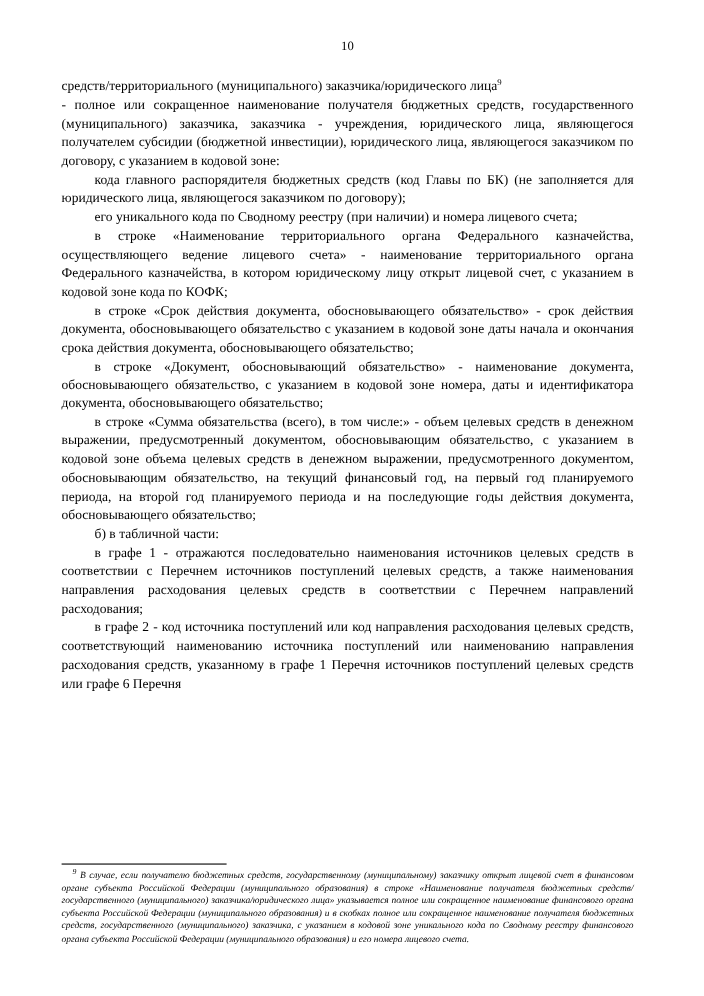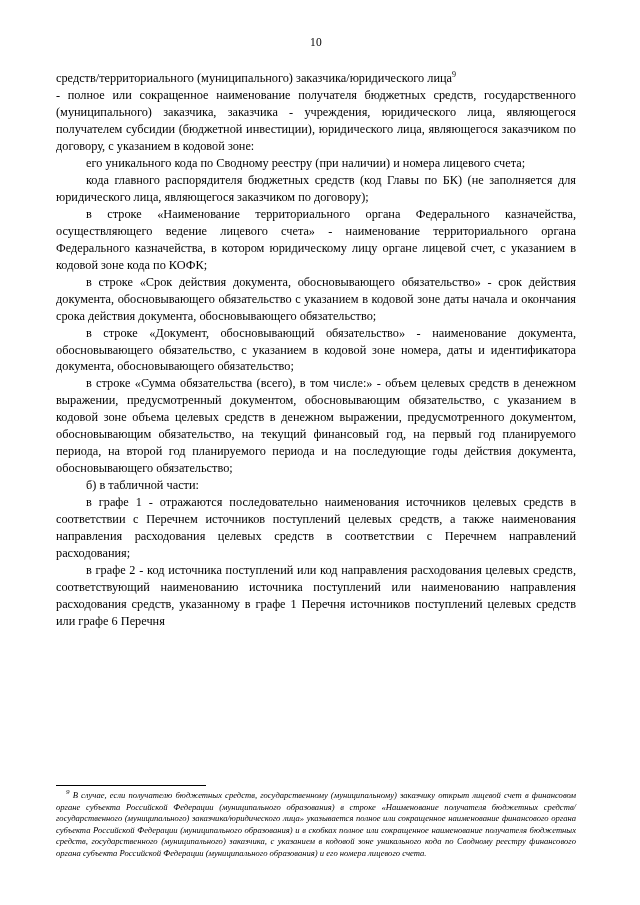--- a/index.html
+++ b/index.html
@@ -76,23 +76,23 @@
 </head>
 <body>
 
 <div class="page">
 
   <div class="page-number">10</div>
 
   <div class="body-text">
     <p class="noindent"><span>средств/территориального (муниципального) заказчика/юридического лица</span><span class="sup">9</span></p>
     <p class="noindent">- полное или сокращенное наименование получателя бюджетных средств, государственного (муниципального) заказчика, заказчика - учреждения, юридического лица, являющегося получателем субсидии (бюджетной инвестиции), юридического лица, являющегося заказчиком по договору, с указанием в кодовой зоне:</p>
+    <p class="indent">кода главного распорядителя бюджетных средств (код Главы по БК) (не заполняется для юридического лица, являющегося заказчиком по договору);</p>
     <p class="indent">его уникального кода по Сводному реестру (при наличии) и номера лицевого счета;</p>
-    <p class="indent">кода главного распорядителя бюджетных средств (код Главы по БК) (не заполняется для юридического лица, являющегося заказчиком по договору);</p>
-    <p class="indent">в строке «Наименование территориального органа Федерального казначейства, осуществляющего ведение лицевого счета» - наименование территориального органа Федерального казначейства, в котором юридическому лицу органе лицевой счет, с указанием в кодовой зоне кода по КОФК;</p>
+    <p class="indent">в строке «Наименование территориального органа Федерального казначейства, осуществляющего ведение лицевого счета» - наименование территориального органа Федерального казначейства, в котором юридическому лицу открыт лицевой счет, с указанием в кодовой зоне кода по КОФК;</p>
     <p class="indent">в строке «Срок действия документа, обосновывающего обязательство» - срок действия документа, обосновывающего обязательство с указанием в кодовой зоне даты начала и окончания срока действия документа, обосновывающего обязательство;</p>
     <p class="indent">в строке «Документ, обосновывающий обязательство» - наименование документа, обосновывающего обязательство, с указанием в кодовой зоне номера, даты и идентификатора документа, обосновывающего обязательство;</p>
     <p class="indent">в строке «Сумма обязательства (всего), в том числе:» - объем целевых средств в денежном выражении, предусмотренный документом, обосновывающим обязательство, с указанием в кодовой зоне объема целевых средств в денежном выражении, предусмотренного документом, обосновывающим обязательство, на текущий финансовый год, на первый год планируемого периода, на второй год планируемого периода и на последующие годы действия документа, обосновывающего обязательство;</p>
     <p class="indent">б) в табличной части:</p>
     <p class="indent">в графе 1 - отражаются последовательно наименования источников целевых средств в соответствии с Перечнем источников поступлений целевых средств, а также наименования направления расходования целевых средств в соответствии с Перечнем направлений расходования;</p>
     <p class="indent">в графе 2 - код источника поступлений или код       направления расходования целевых средств, соответствующий наименованию источника поступлений или наименованию направления расходования средств, указанному в графе 1 Перечня источников поступлений целевых средств или графе 6 Перечня</p>
   </div>
 
   <div class="footnote-block">
     <hr class="footnote-sep">

